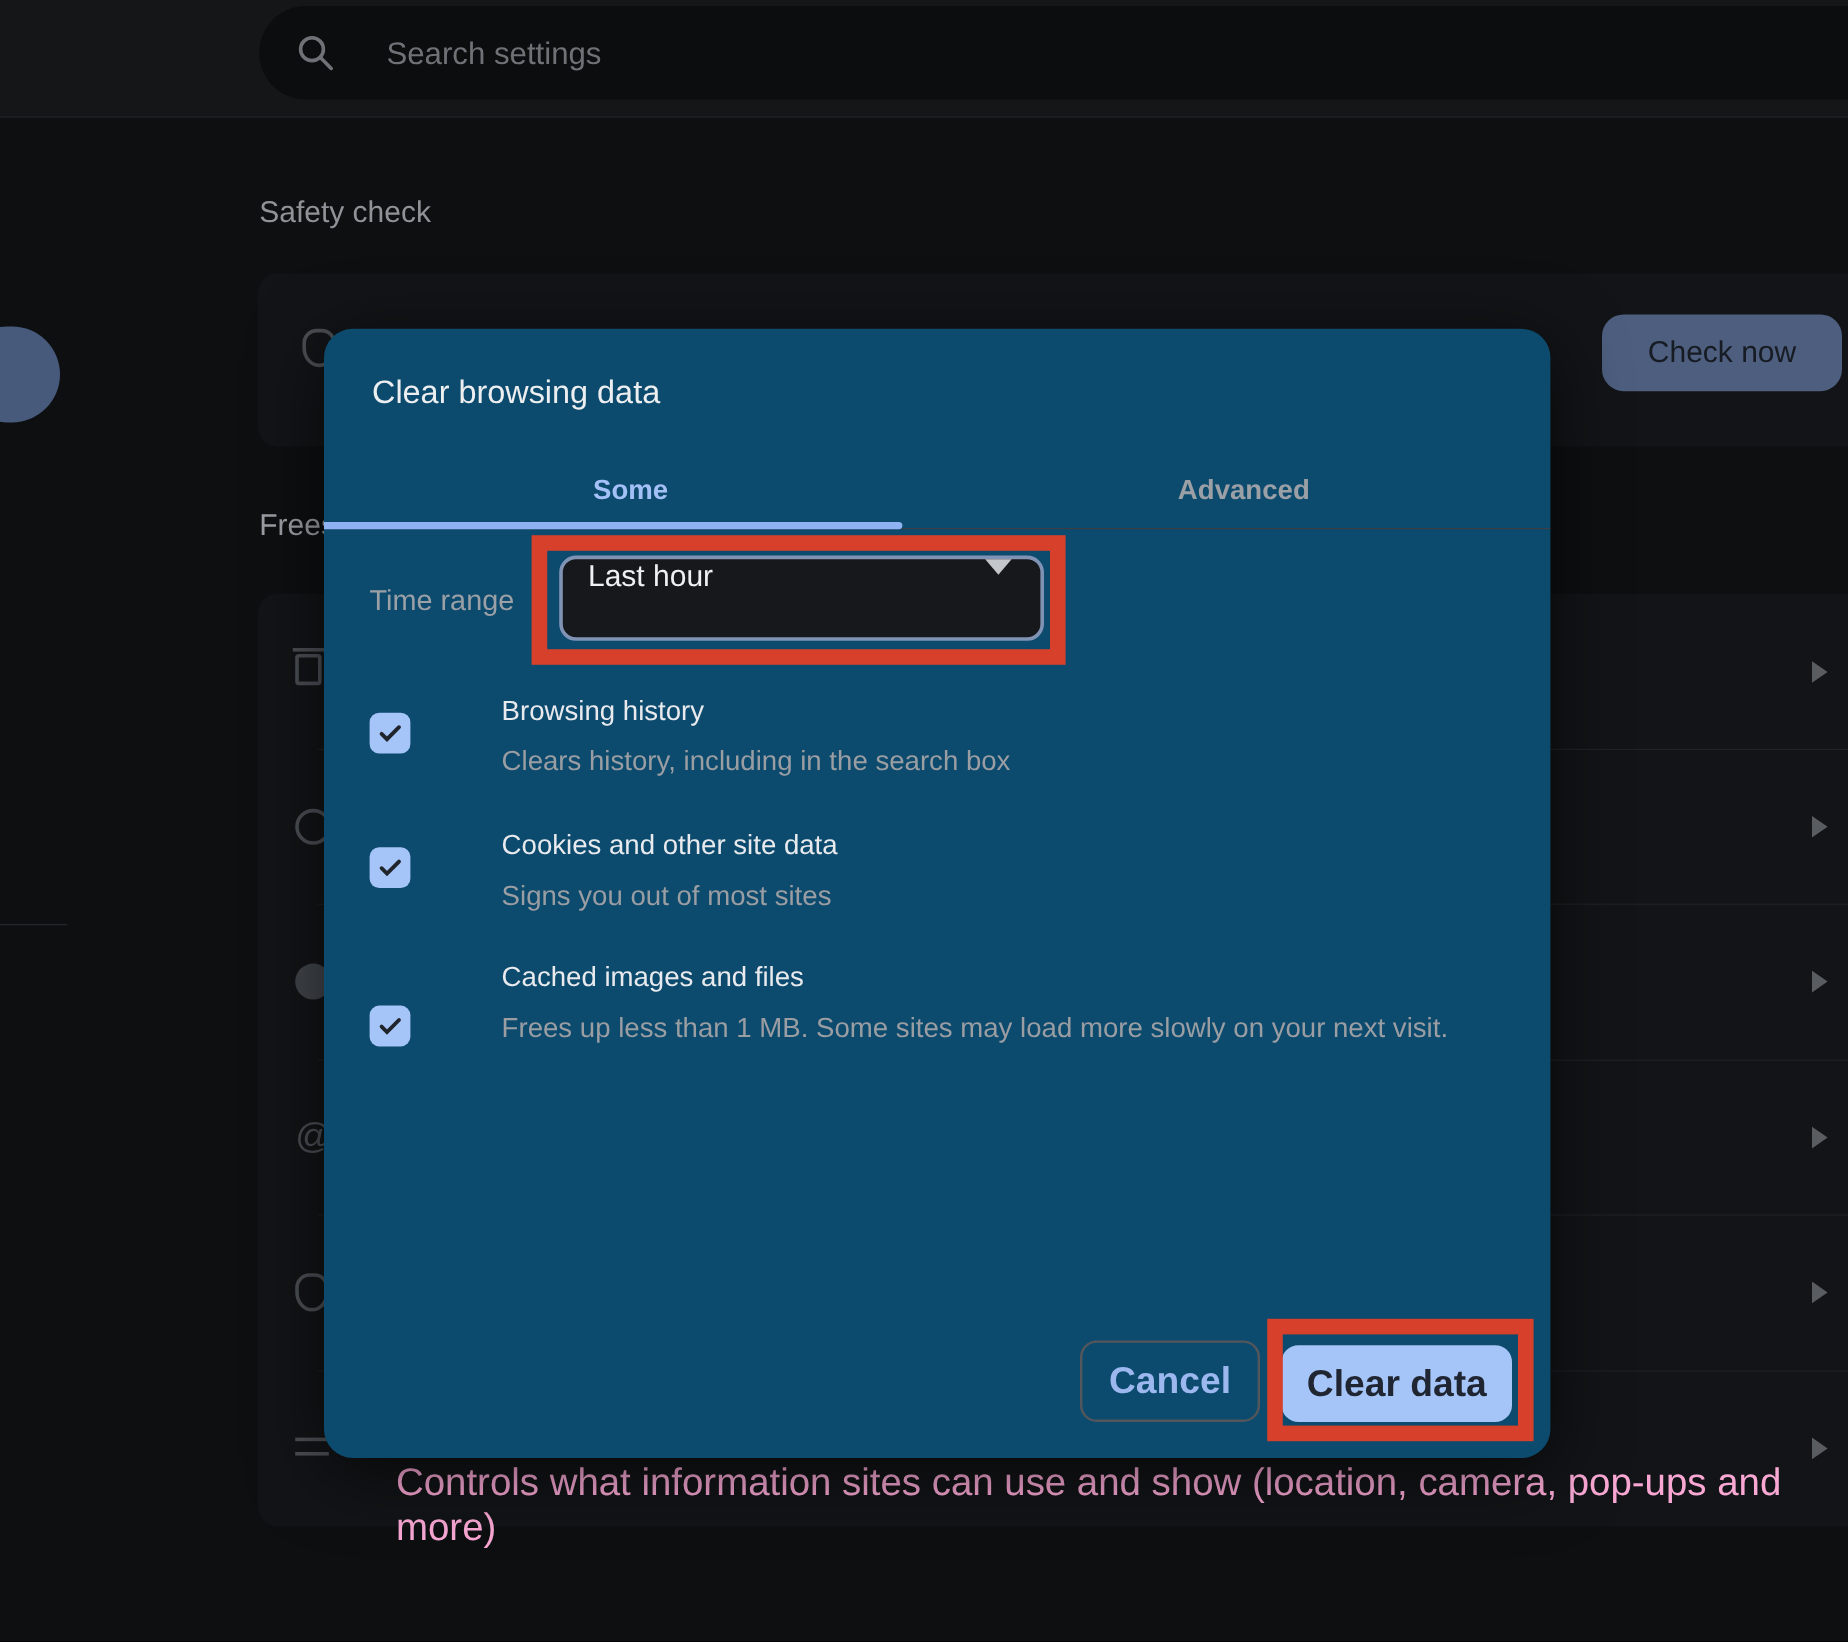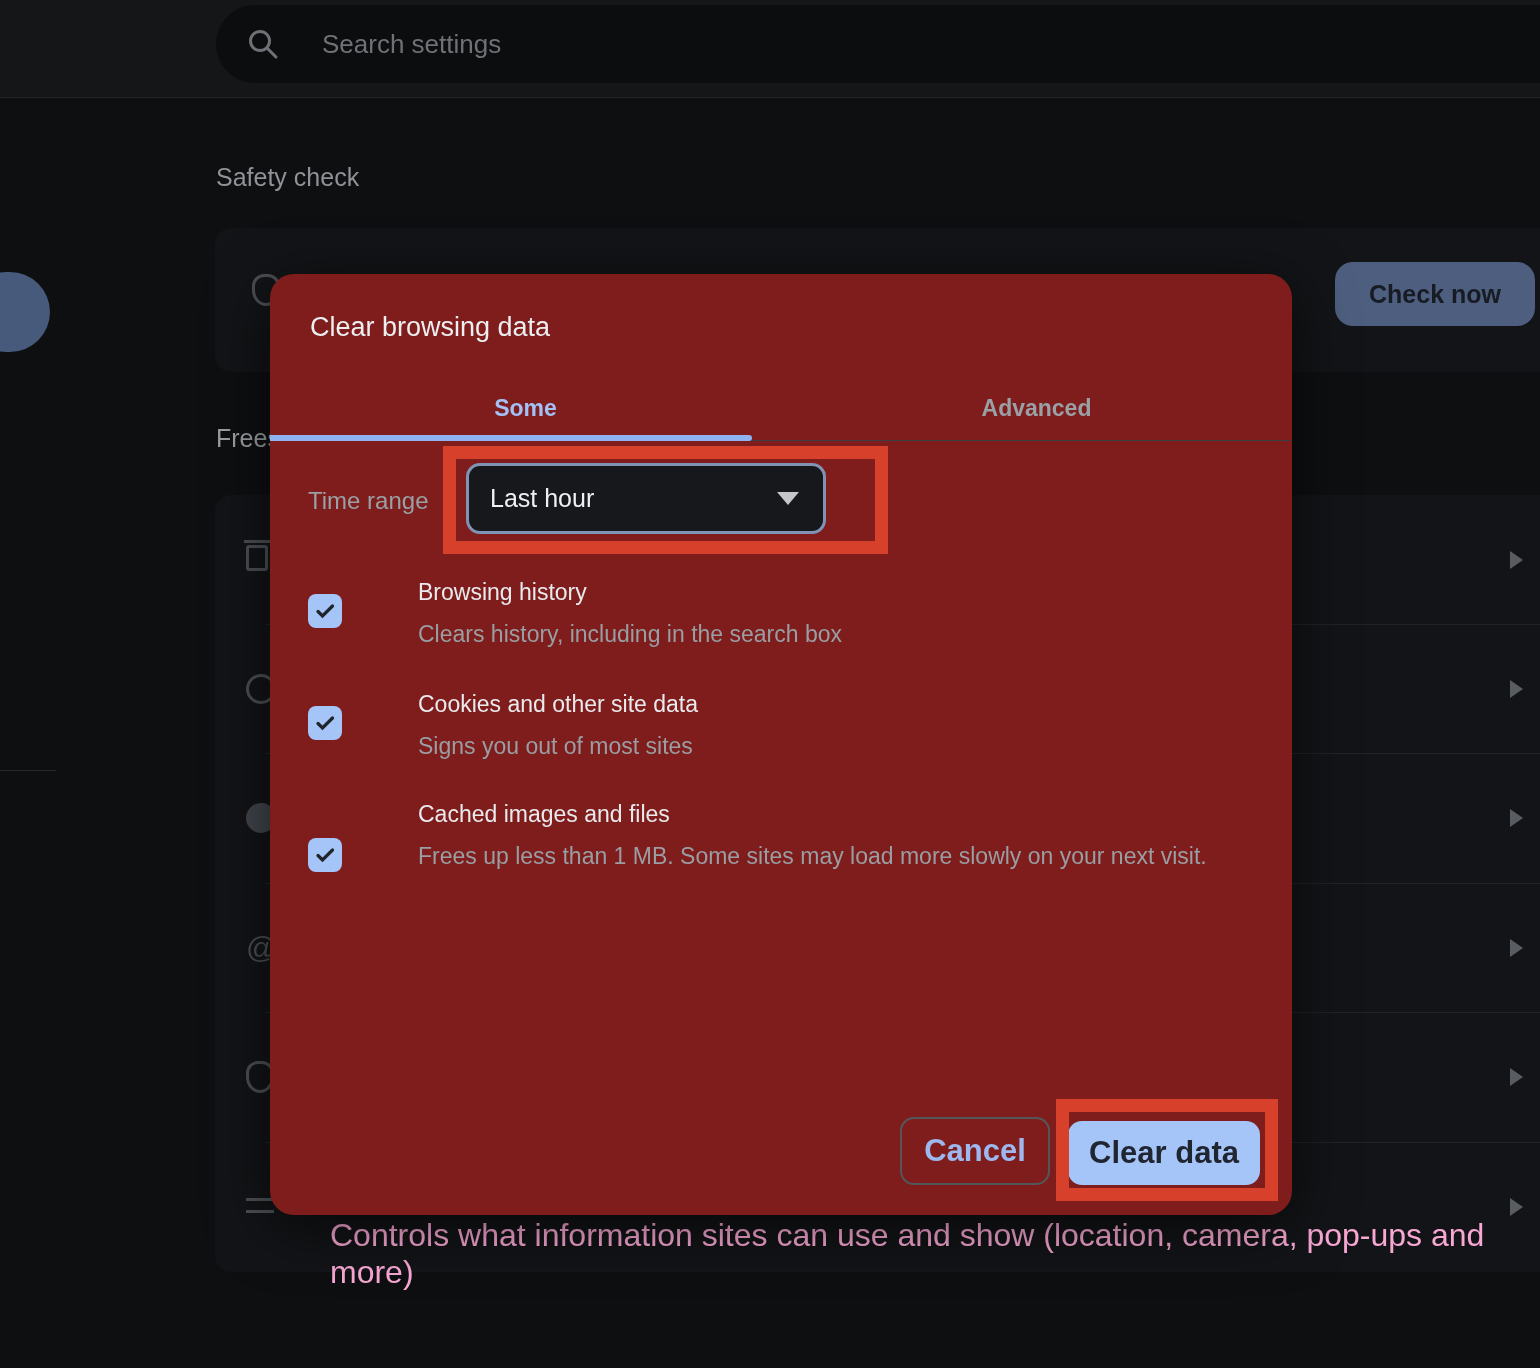--- a/index.html
+++ b/index.html
@@ -18,44 +18,44 @@
   .search-input::placeholder{color:#6e7175;opacity:1;}
   
   .nav-pill{position:absolute;left:-34px;top:272px;width:84px;height:80px;border-radius:40px;background:#475a7c;}
   .sidebar-divider{position:absolute;left:0;top:770px;width:56px;height:1px;background:#26282b;}
   .section-heading{position:absolute;color:#8f9296;font-size:25px;}
   .safety-heading{left:216px;top:163px;}
   .priv-heading{left:216px;top:424px;color:#9b9fa3;}
   .card{position:absolute;background:#131417;border-radius:16px 0 0 16px;}
   .safety-card{left:215px;top:228px;width:1325px;height:144px;}
   .privacy-card{left:215px;top:495px;width:1325px;height:777px;}
-  .check-now{position:absolute;right:5px;top:34px;width:200px;height:64px;border-radius:18px;background:#4d5e7e;color:#171b23;font-size:25px;font-weight:bold;border:none;display:flex;align-items:center;justify-content:center;cursor:pointer;}
+  .check-now{position:absolute;right:5px;top:34px;width:200px;height:64px;border-radius:18px;background:#4d5e7e;color:#171b23;font-size:25px;font-weight:normal;border:none;display:flex;align-items:center;justify-content:center;cursor:pointer;}
   .row-divider{position:absolute;left:50px;right:0;height:1px;background:#202225;}
   .chevron{position:absolute;right:17px;width:0;height:0;border-top:9px solid transparent;border-bottom:9px solid transparent;border-left:13px solid #595d61;}
   .row-icon{position:absolute;left:31px;color:#4b4f54;}
   .icon-trash{width:22px;height:26px;border:3px solid #4b4f54;border-radius:3px;}
   .icon-trash:before{content:"";position:absolute;left:-5px;top:-8px;width:30px;height:3px;background:#4b4f54;}
   .icon-circle-o{width:30px;height:30px;border:3px solid #4b4f54;border-radius:50%;}
   .icon-circle-f{width:30px;height:30px;border-radius:50%;background:#41454a;}
   .icon-at{font-size:30px;line-height:30px;}
   .icon-shield{width:28px;height:32px;border:3px solid #4b4f54;border-radius:12px 12px 50% 50%;}
   .icon-tune{width:28px;height:30px;}
   .icon-tune:before{content:"";position:absolute;top:6px;left:0;width:28px;height:3px;background:#4b4f54;}
   .icon-tune:after{content:"";position:absolute;top:18px;left:0;width:28px;height:3px;background:#4b4f54;}
   .site-settings-desc{position:absolute;left:115px;top:722px;color:#f9a8d4;font-size:32px;}
   
-  .dialog{position:absolute;left:270px;top:274px;width:1022px;height:941px;background:#7f1d1d;border-radius:24px;z-index:10;box-shadow:0 12px 60px rgba(0,0,0,.6);padding-left:48px;}
+  .dialog{position:absolute;left:270px;top:274px;width:1022px;height:941px;background:#0c4a6e;border-radius:24px;z-index:10;box-shadow:0 12px 60px rgba(0,0,0,.6);padding-left:48px;}
   .dialog-title{position:absolute;left:40px;top:38px;color:#eceef0;font-size:27px;}
   .tabbar{position:absolute;left:0;top:103px;width:100%;height:64px;border-bottom:1px solid #3b3e42;display:flex;}
   .tab{width:50%;display:flex;align-items:center;justify-content:center;font-size:23px;font-weight:bold;cursor:pointer;}
   .tab.active{color:#a3c0f7;}
   .tab.inactive{color:#9aa0a6;}
   .tab-underline{position:absolute;left:0;top:161px;width:482px;height:6px;background:#8fb2f2;border-radius:0 3px 3px 0;z-index:2;}
   .time-range-label{position:absolute;left:38px;top:213px;color:#9aa0a6;font-size:24px;}
-  .select{position:absolute;left:196px;top:189px;width:360px;height:71px;background:#16181b;border:3px solid #8093b5;border-radius:14px;display:flex;align-items:center;cursor:pointer;}
+  .select{position:absolute;left:196px;top:189px;width:404px;height:71px;background:#16181b;border:3px solid #8093b5;border-radius:14px;display:flex;align-items:flex-start;cursor:pointer;}
   .select-value{color:#eef0f2;font-size:25px;margin-left:21px;}
   .select-caret{position:absolute;right:24px;width:0;height:0;border-left:11px solid transparent;border-right:11px solid transparent;border-top:13px solid #c3c6ca;}
   .opt-row{position:absolute;left:38px;}
   .checkbox{position:absolute;left:0;width:34px;height:34px;background:#a5c4f7;border-radius:8px;display:flex;align-items:center;justify-content:center;cursor:pointer;}
   .opt-title{position:absolute;left:110px;color:#e8eaed;font-size:23px;white-space:nowrap;}
   .opt-desc{position:absolute;left:110px;color:#9a9ea3;font-size:23px;line-height:40px;width:856px;}
   .btn{position:absolute;font-size:31px;font-weight:bold;border-radius:14px;display:flex;align-items:center;justify-content:center;cursor:pointer;}
   .btn-cancel{left:630px;top:843px;width:150px;height:68px;background:transparent;border:2px solid #53575b;color:#9cb8ef;}
   .btn-clear{left:798px;top:847px;width:192px;height:64px;background:#a5c4f7;border:none;color:#1f2531;}
   

